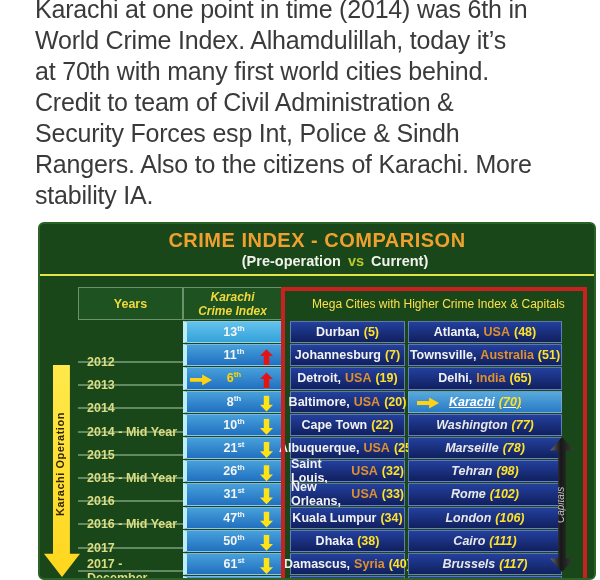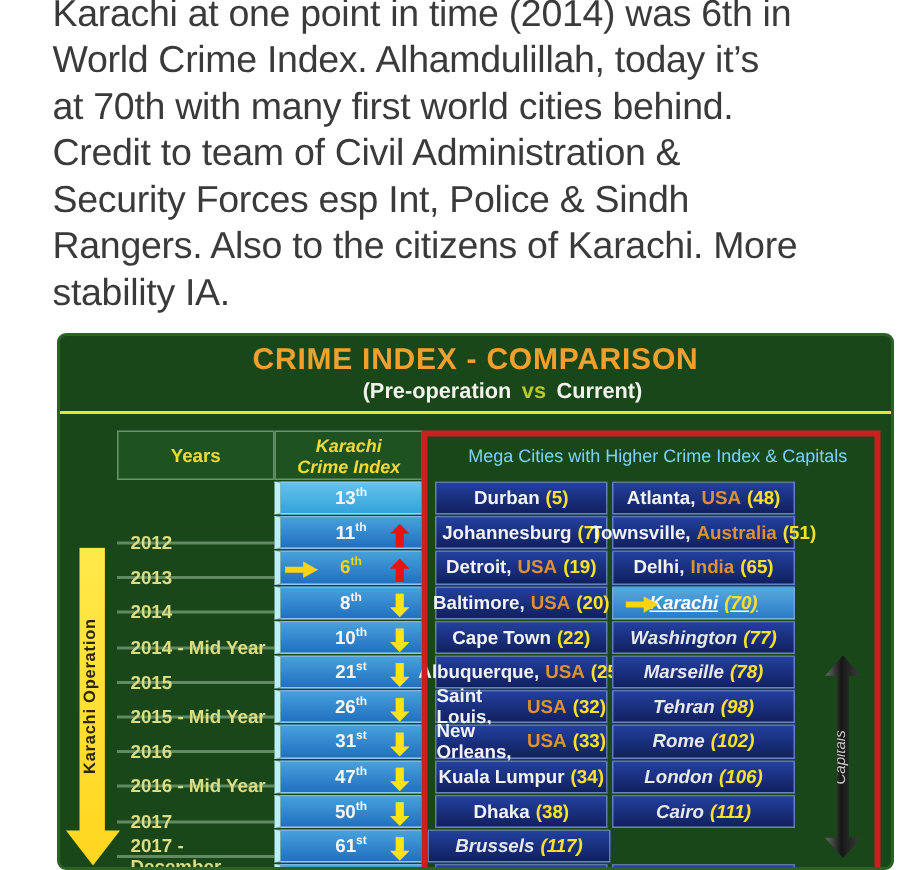--- a/index.html
+++ b/index.html
@@ -23,26 +23,26 @@
   
   .tbl{position:absolute;left:38px;top:63px;}
   .hrow,.row{display:flex;}
   .hrow{height:33px;}
   .row{height:23.2px;padding-top:1px;box-sizing:border-box;}
   .cell{box-sizing:border-box;display:flex;align-items:center;justify-content:center;
         font-size:12.5px;font-weight:bold;position:relative;}
   .yw{width:105px;}
   .cw{width:99px;}
   .c1{width:115px;margin-left:8px;}
-  .c2{width:122px;margin-left:3px;}
+  .c2{width:154px;margin-left:3px;}
 
   .hcell{background:#1e5220;border:1px solid rgba(170,200,170,0.55);color:#f0d93c;
          text-align:center;line-height:14px;}
   .hkarachi{font-style:italic;font-size:12px;}
-  .hmega{width:297px;margin-left:8px;background:transparent;border:none;color:#7dd3fc;
+  .hmega{width:297px;margin-left:8px;background:transparent;border:none;color:#fde047;
          font-size:12px;display:flex;align-items:center;justify-content:center;text-align:center;}
 
   .ycell{background:#1d4f1f;border:1px solid rgba(165,195,165,0.5);color:#dcdc82;
          justify-content:flex-start;padding-left:8px;font-size:12.5px;margin-top:40px;}
   .ccell{background:linear-gradient(180deg,#47a0da,#2170c0);
          border:1px solid rgba(190,225,240,0.6);border-left:4px solid #bfeefb;color:#f5f5f5;}
   .row:first-of-type .ccell{background:linear-gradient(180deg,#63c2ec,#34a2da);}
   .ncell{background:linear-gradient(180deg,#23409e,#11205e);
          border:1px solid rgba(150,175,215,0.6);color:#f2f2f2;}
   .kcell{background:linear-gradient(180deg,#57a9dc,#2b7ac6);}
@@ -286,20 +286,25 @@
               <span>Cairo</span>
               <span class="num">(111)</span>
             </div>
           </div>
           <div class="row">
             <div class="cell yw ycell">2018</div>
             <div class="cell cw ccell">
               <span>61<sup>st</sup></span>
               <span class="arr down"></span>
             </div>
+            <div class="cell c1 ncell">
+              <span>Damascus,</span>
+              <span class="country">Syria</span>
+              <span class="num">(40)</span>
+            </div>
             <div class="cell c2 ncell it">
               <span>Brussels</span>
               <span class="num">(117)</span>
             </div>
           </div>
           <div class="row">
             <div class="cell yw ycell">2018 - December</div>
             <div class="cell cw ccell"></div>
             <div class="cell c1 ncell"></div>
             <div class="cell c2 ncell it"></div>

